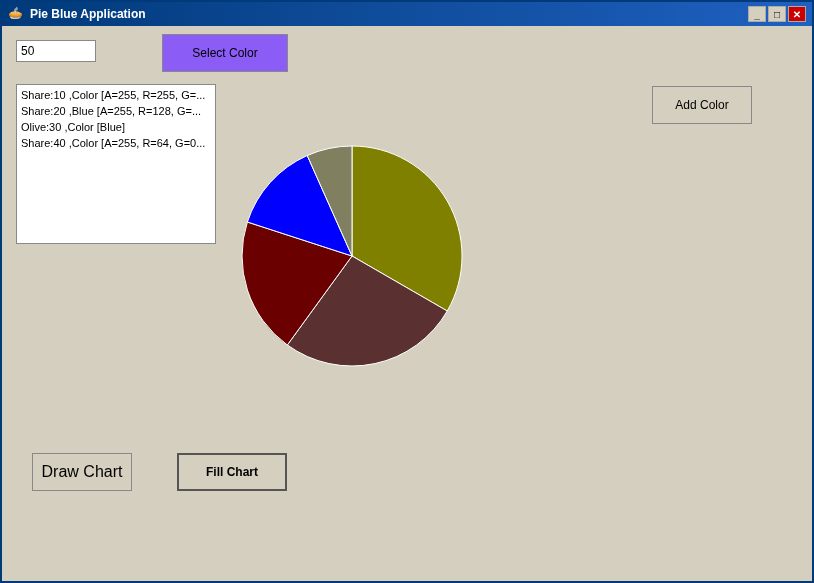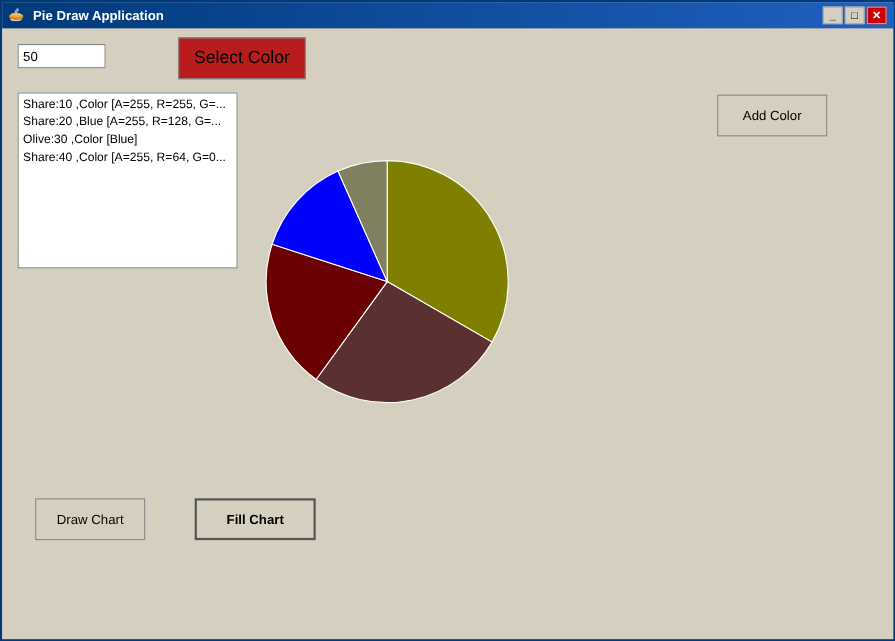--- a/index.html
+++ b/index.html
@@ -86,26 +86,26 @@
       background: white;
       border: 1px solid #888;
       padding: 2px 4px;
       font-size: 12px;
     }
 
     .btn-select-color {
       position: absolute;
       top: 8px;
       left: 160px;
-      width: 116px;
-      height: 38px;
-      background: #b91c1c;
-      border: 1px solid #888;
-      cursor: pointer;
-      font-size: 16px;
+      width: 126px;
+      height: 38px;
+      background: #8b5cf6;
+      border: 1px solid #888;
+      cursor: pointer;
+      font-size: 12px;
     }
 
     .btn-add-slice {
       position: absolute;
       top: 60px;
       right: 60px;
       width: 100px;
       height: 38px;
       background: #d4cfbe;
       border: 1px solid #888;
@@ -143,21 +143,21 @@
 
     .btn-draw-chart {
       position: absolute;
       bottom: 90px;
       left: 30px;
       width: 100px;
       height: 38px;
       background: #d4cfbe;
       border: 1px solid #888;
       cursor: pointer;
-      font-size: 12px;
+      font-size: 16px;
     }
 
     .btn-fill-chart {
       position: absolute;
       bottom: 90px;
       left: 175px;
       width: 110px;
       height: 38px;
       background: #d4cfbe;
       border: 2px solid #555;
@@ -167,21 +167,21 @@
       margin-top: 25px;
     }
   </style>
 </head>
 <body>
 
 <div class="window">
   <div class="title-bar">
     <div class="title-bar-left">
       <span class="title-icon">🥧</span>
-      <span class="title-text">Pie Draw Application</span>
+      <span class="title-text">Pie Blue Application</span>
     </div>
     <div class="title-buttons">
       <div class="title-btn title-btn-min">_</div>
       <div class="title-btn title-btn-max">□</div>
       <div class="title-btn title-btn-close">✕</div>
     </div>
   </div>
 
   <div class="window-body">
 

